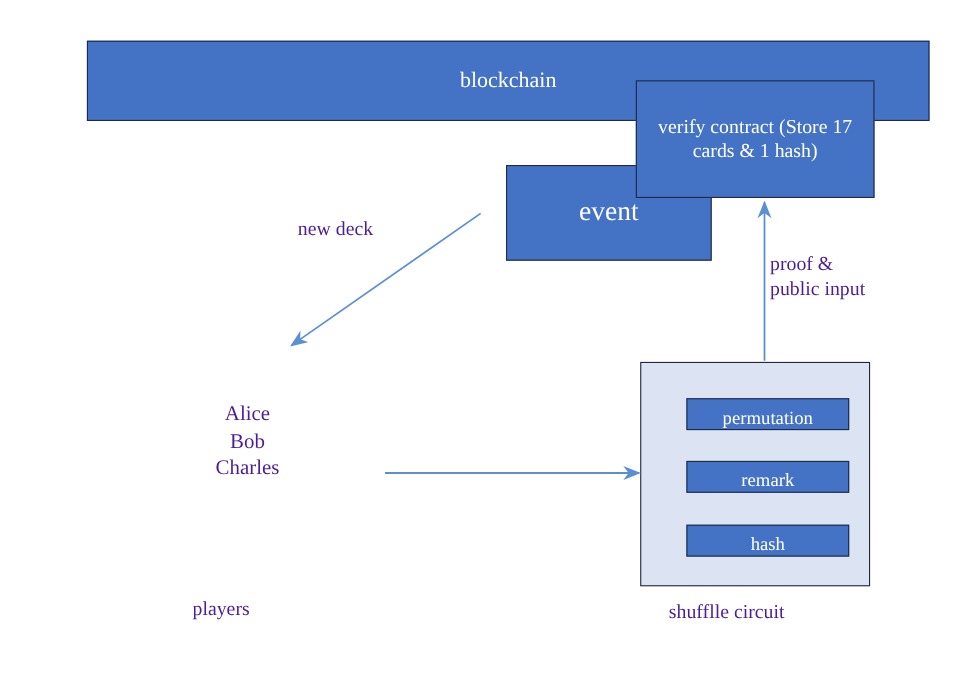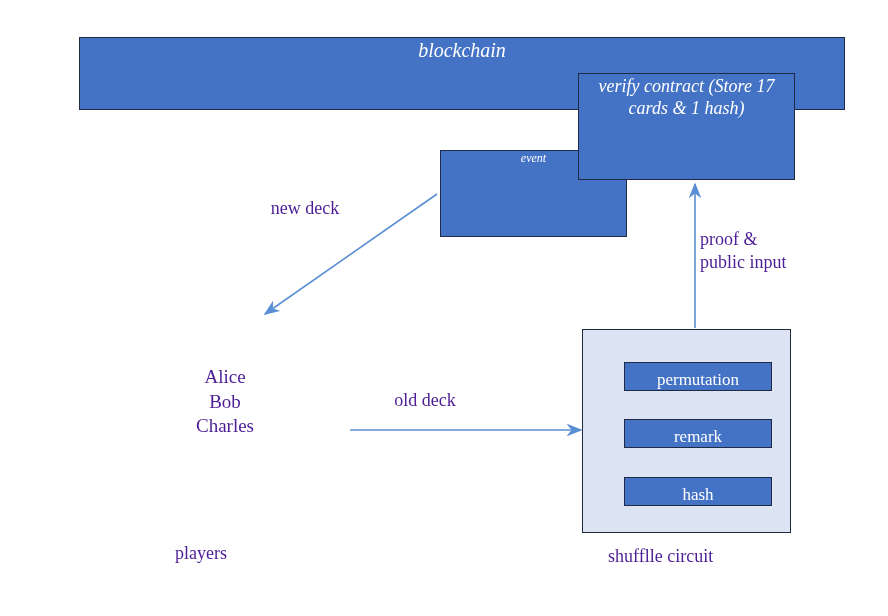--- a/index.html
+++ b/index.html
@@ -12,27 +12,27 @@
     width: 888px;
     height: 616px;
     background: #ffffff;
     overflow: hidden;
     font-family: "Liberation Serif", "DejaVu Serif", serif;
   }
   .box {
     position: absolute;
     box-sizing: border-box;
     display: flex;
+    align-items: center;
     justify-content: center;
     text-align: center;
     color: #ffffff;
     background: #4472c4;
     border: 1.5px solid #1f2a44;
     line-height: 1.22;
-    font-style: italic;
   }
   .box-light {
     position: absolute;
     box-sizing: border-box;
     background: #dce3f2;
     border: 1.5px solid #20283c;
   }
   .inner-box {
     position: absolute;
     box-sizing: border-box;
@@ -56,21 +56,21 @@
     left: 0;
     top: 0;
     width: 888px;
     height: 616px;
     pointer-events: none;
   }
 
   
   #blockchain-box { left: 79px;  top: 37px;  width: 766px; height: 73px;  font-size: 20px; }
   #verify-contract-box { left: 578px; top: 73px;  width: 217px; height: 107px; font-size: 18px; padding: 2px 18px; }
-  #event-box { left: 440px; top: 150px; width: 187px; height: 87px; font-size: 12px; }
+  #event-box { left: 460px; top: 150px; width: 187px; height: 87px; font-size: 25px; }
 
   #shuffle-circuit-box { left: 582px; top: 329px; width: 209px; height: 204px; }
   #permutation-box { left: 624px; top: 362px; width: 148px; height: 29px; font-size: 17px; }
   #remark-box      { left: 624px; top: 419px; width: 148px; height: 29px; font-size: 17px; }
   #hash-box        { left: 624px; top: 477px; width: 148px; height: 29px; font-size: 17px; }
 
   #players-names-label { left: 155px; top: 365px; width: 140px; font-size: 19px; }
   #players-label       { left: 155px; top: 542px; width: 140px; font-size: 18px; text-align: left; padding-left: 20px; }
   #new-deck-label      { left: 235px; top: 197px; width: 140px; font-size: 18px; }
   #old-deck-label      { left: 360px; top: 389px; width: 130px; font-size: 18px; }
@@ -118,18 +118,17 @@
     <line x1="350" y1="430" x2="581" y2="430" stroke="#5b8fd4" stroke-width="1.6" marker-end="url(#arrowhead)"></line>
 
     <line x1="695" y1="328" x2="695" y2="184" stroke="#5b8fd4" stroke-width="1.6" marker-end="url(#arrowhead)"></line>
   </svg>
 
   <div class="label" id="players-names-label">Alice
 Bob
 Charles</div>
   <div class="label" id="players-label">players</div>
   <div class="label" id="new-deck-label">new deck</div>
-  <div class="label" id="old-deck-label">old deck</div>
   <div class="label" id="shuffle-circuit-label">shufflle circuit</div>
   <div class="label" id="proof-input-label">proof &amp;
 public input</div>
 
 </div>
 
 </body></html>

